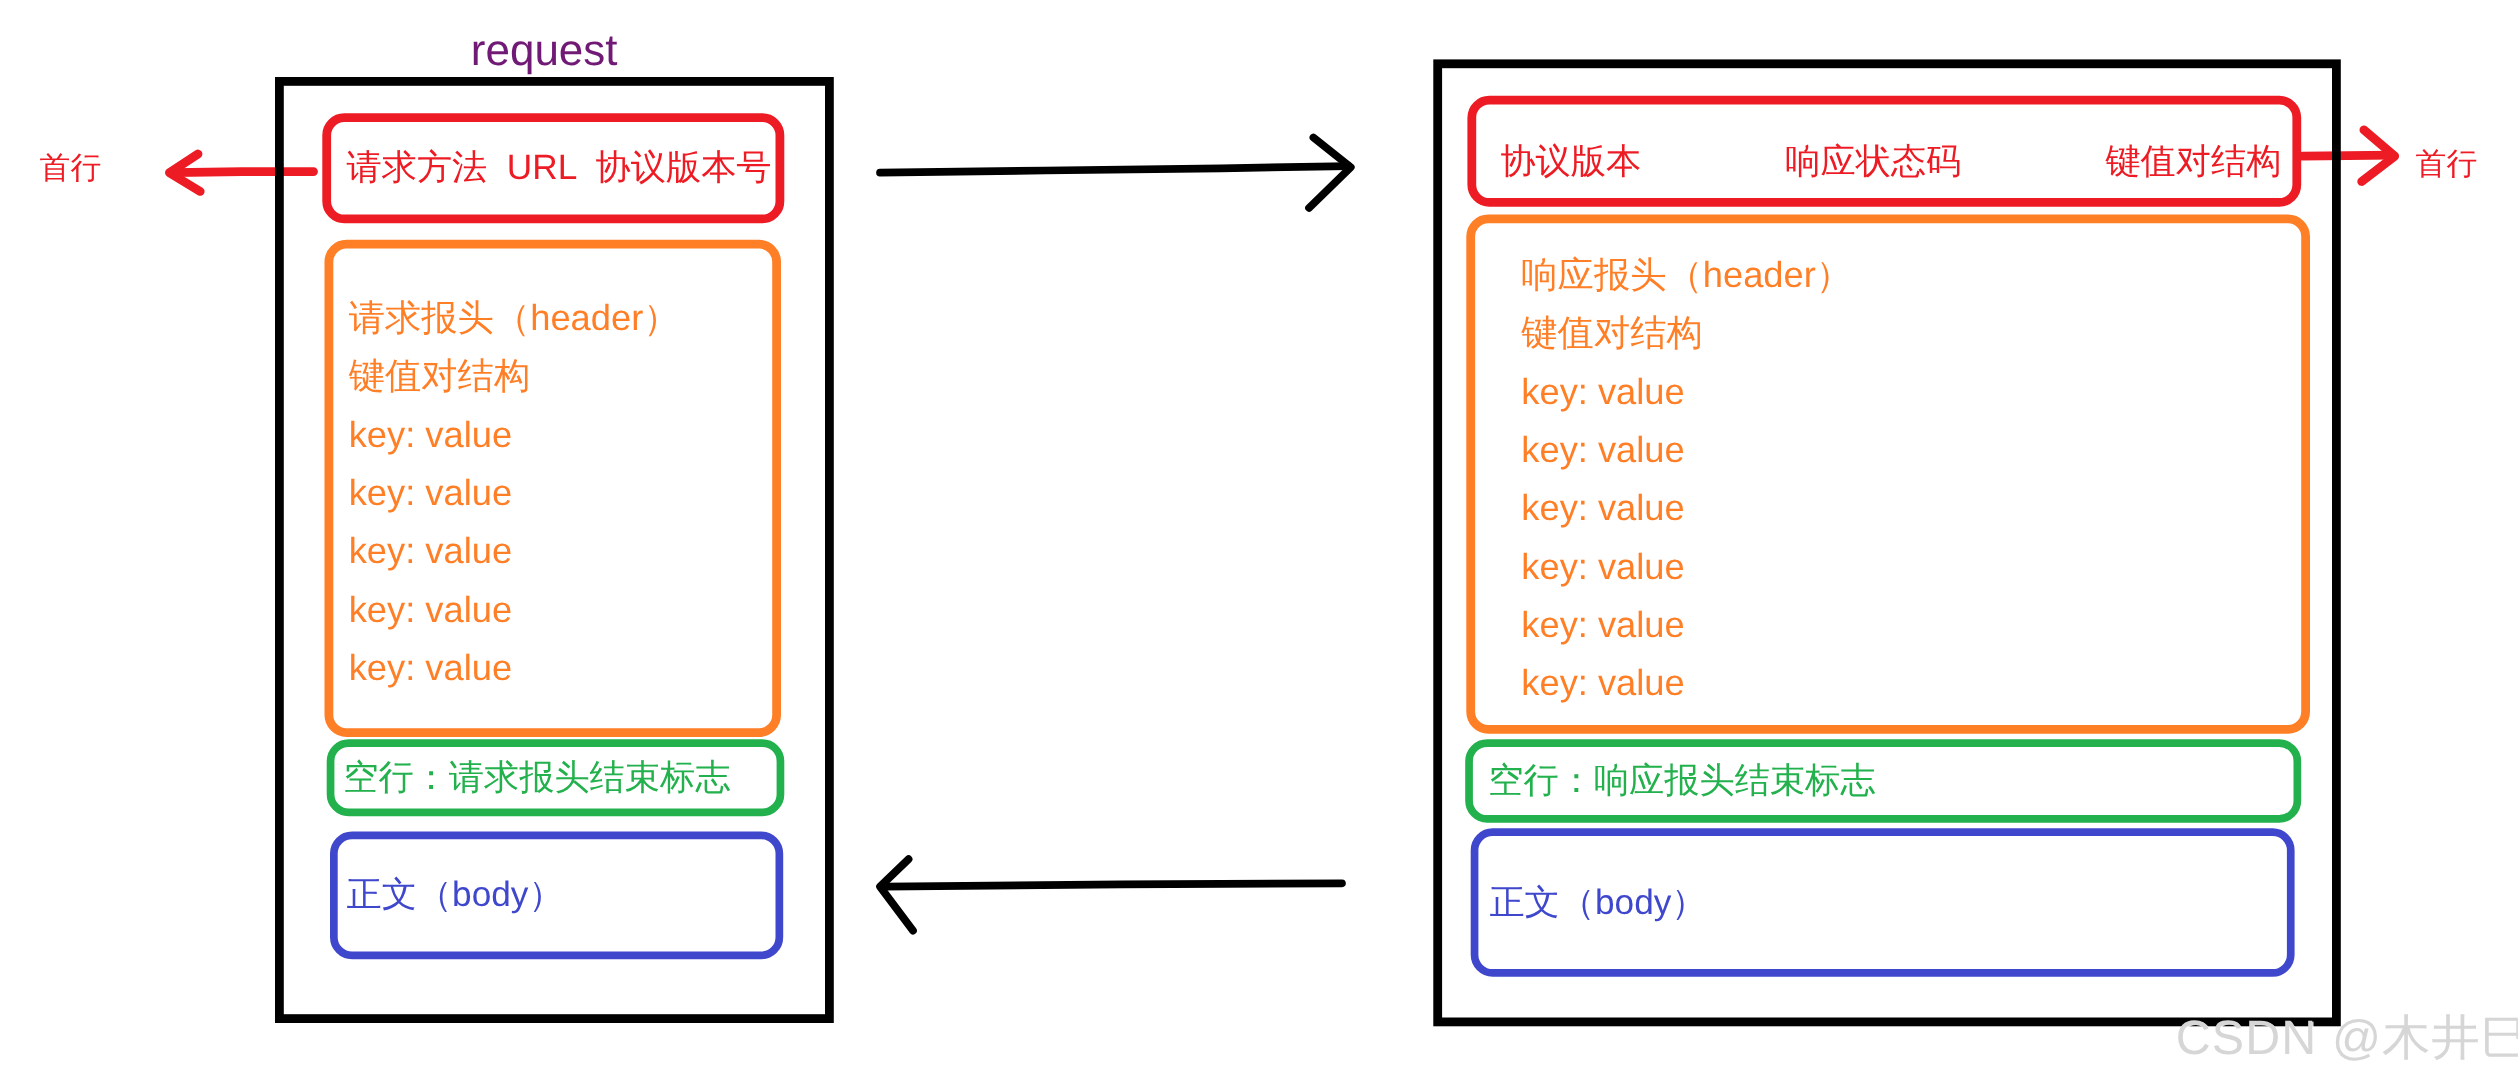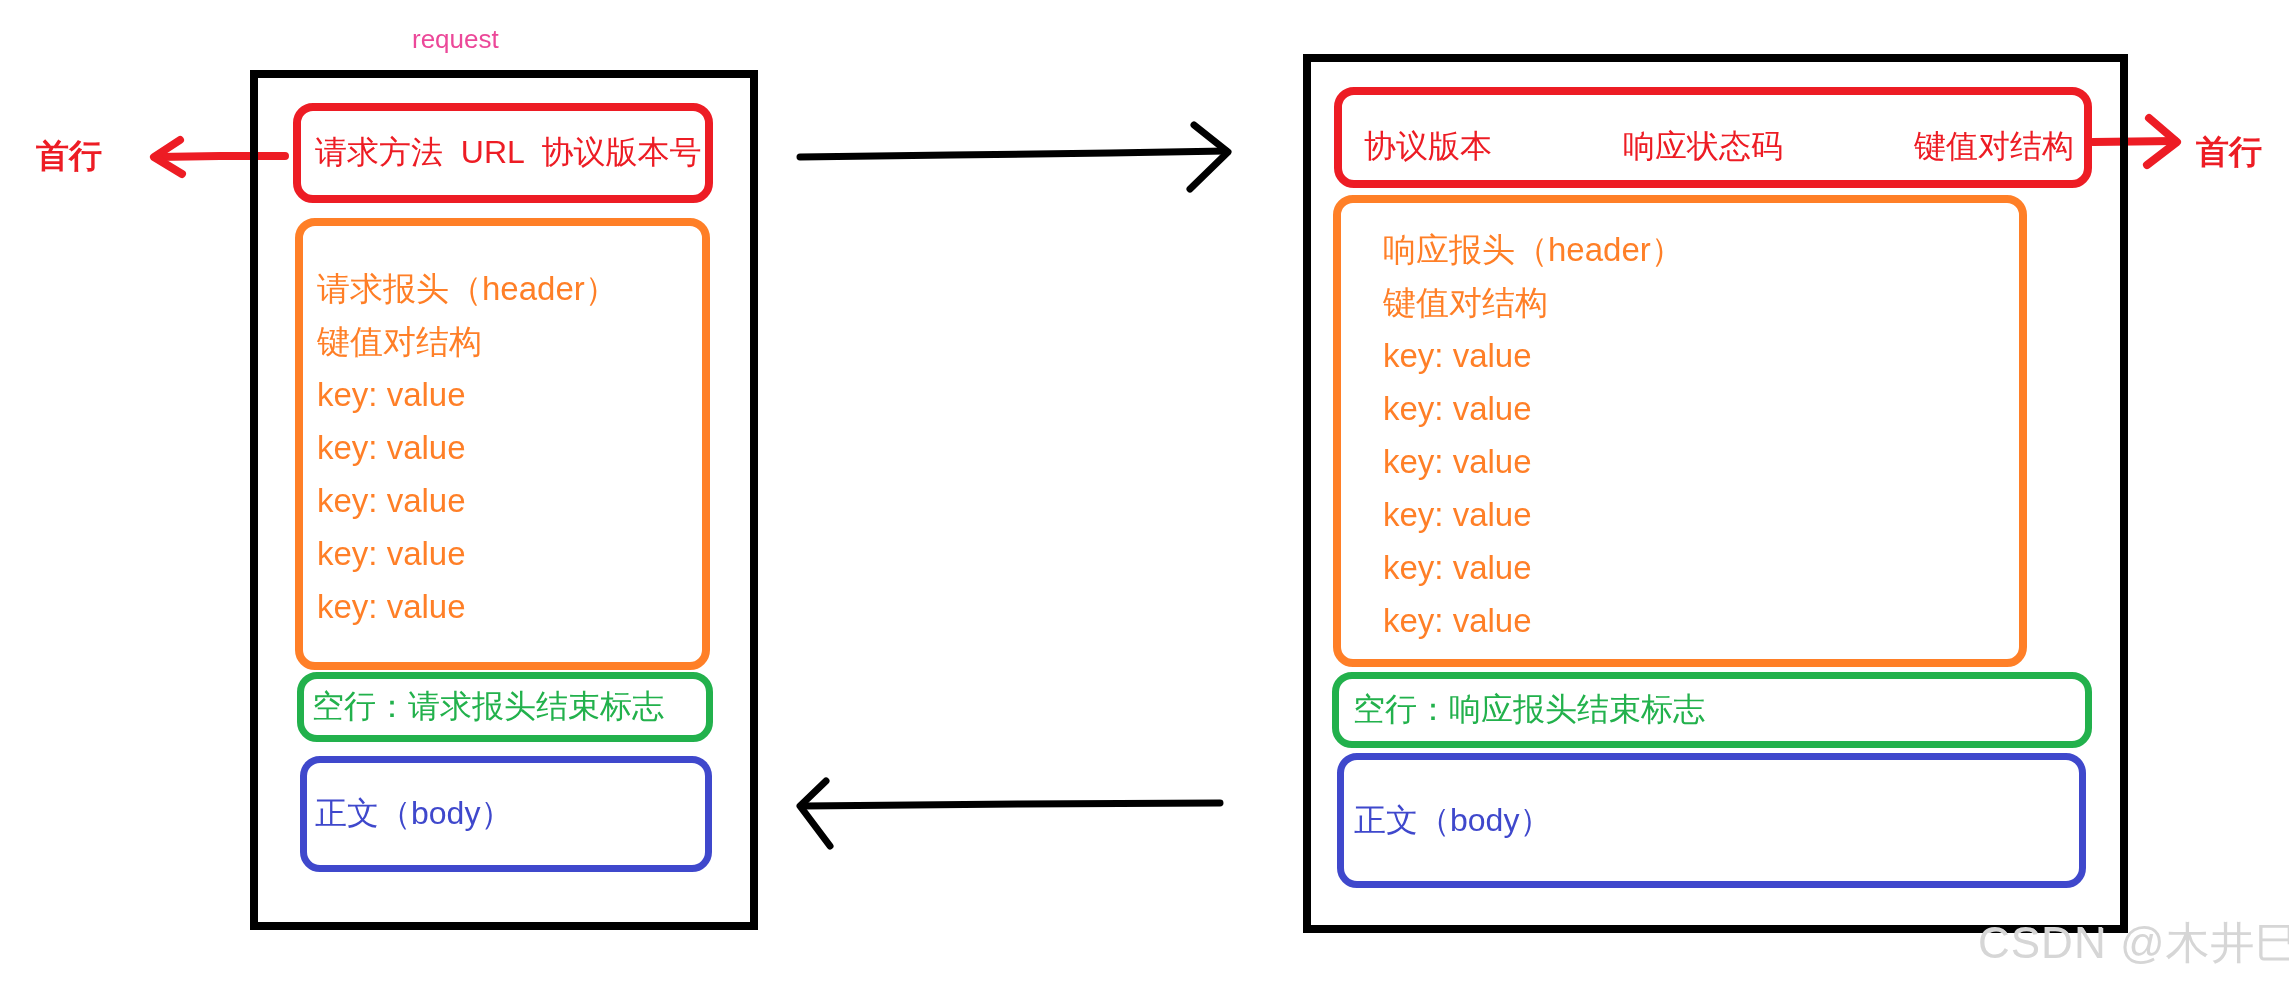--- a/index.html
+++ b/index.html
@@ -15,40 +15,40 @@
   .box{position:absolute;box-sizing:border-box;background:transparent;border-radius:20px;}
   .box.red{border:8px solid var(--red);color:var(--red);}
   .box.orange{border:8px solid var(--orange);color:var(--orange);}
   .box.green{border:7px solid var(--green);color:var(--green);}
   .box.blue{border:7px solid var(--blue);color:var(--blue);}
   .vcenter{display:flex;align-items:center;}
   .fs32{font-size:32px;}
   .ws-pre{white-space:pre;}
   .line{height:53px;line-height:53px;font-size:33px;white-space:pre;}
   .request-title{
-    position:absolute;left:412px;top:24px;font-size:26px;color:#ec4899;
+    position:absolute;left:428px;top:24px;font-size:40px;color:#701a75;
   }
   .firstline-label{
-    position:absolute;font-size:33px;color:var(--red);white-space:pre;font-weight:bold;
+    position:absolute;font-size:28px;color:var(--red);white-space:pre;
   }
   .watermark{
     position:absolute;left:1978px;top:914px;font-size:44px;
     color:var(--watermark);letter-spacing:1px;white-space:pre;
     text-shadow:1px 1px 0 rgba(255,255,255,0.85);
     z-index:3;
   }
   svg.arrow{position:absolute;z-index:1;overflow:visible;}
   .red-first-box-left{left:35px;top:25px;width:420px;height:100px;padding-left:14px;}
   .orange-box-left{left:37px;top:140px;width:415px;height:452px;padding:36px 0 0 14px;}
   .green-box-left{left:39px;top:594px;width:416px;height:70px;padding-left:8px;}
   .blue-box-left{left:42px;top:678px;width:412px;height:116px;padding-left:8px;}
   .red-first-box-right{left:23px;top:25px;width:758px;height:101px;
     display:flex;align-items:center;justify-content:space-between;
     padding:18px 10px 0 22px;}
-  .orange-box-right{left:22px;top:133px;width:694px;height:472px;padding:20px 0 0 42px;}
+  .orange-box-right{left:22px;top:133px;width:767px;height:472px;padding:20px 0 0 42px;}
   .green-box-right{left:21px;top:610px;width:760px;height:76px;padding-left:14px;}
   .blue-box-right{left:26px;top:691px;width:749px;height:135px;padding-left:10px;}
 </style>
 </head>
 <body>
 
 <div class="canvas">
 
   <div class="request-title">request</div>
 

